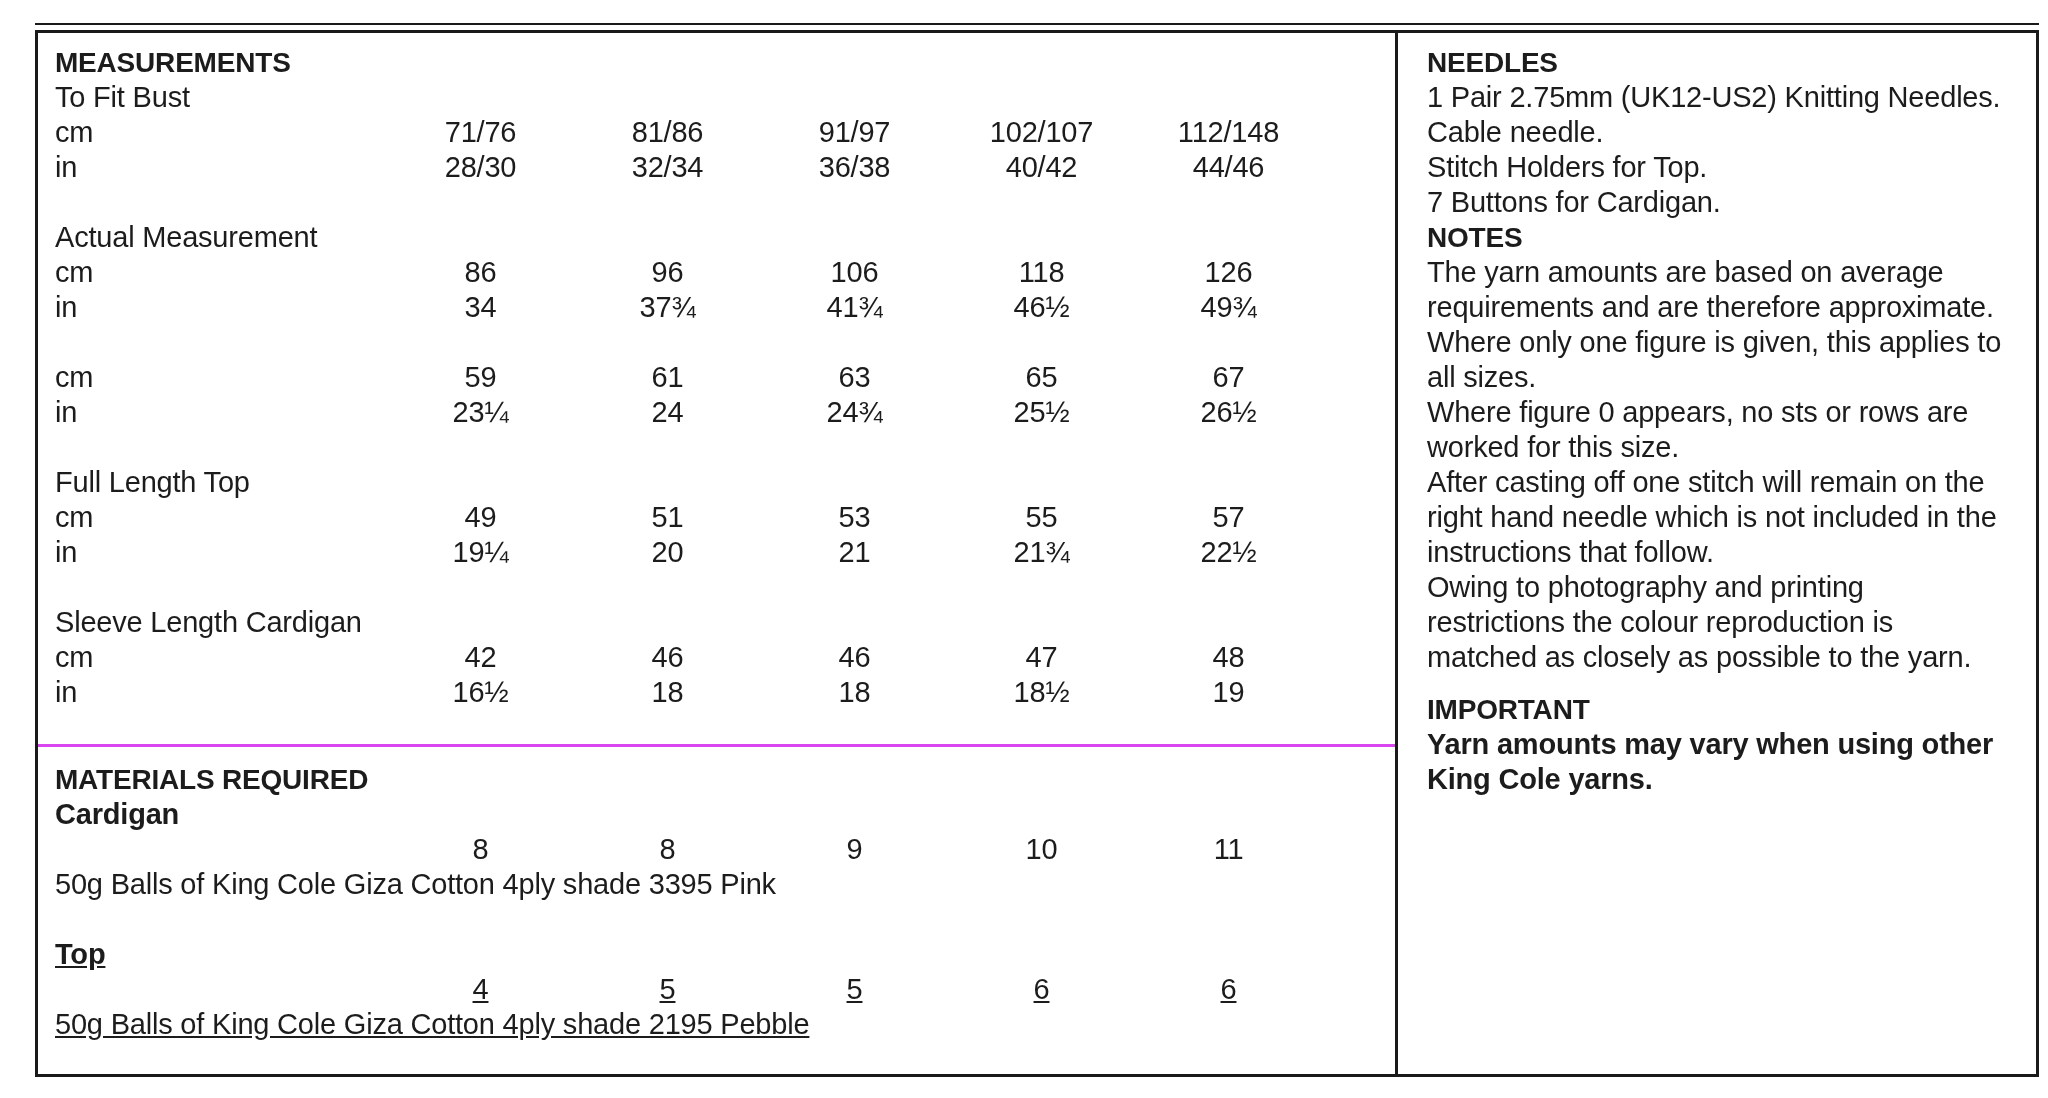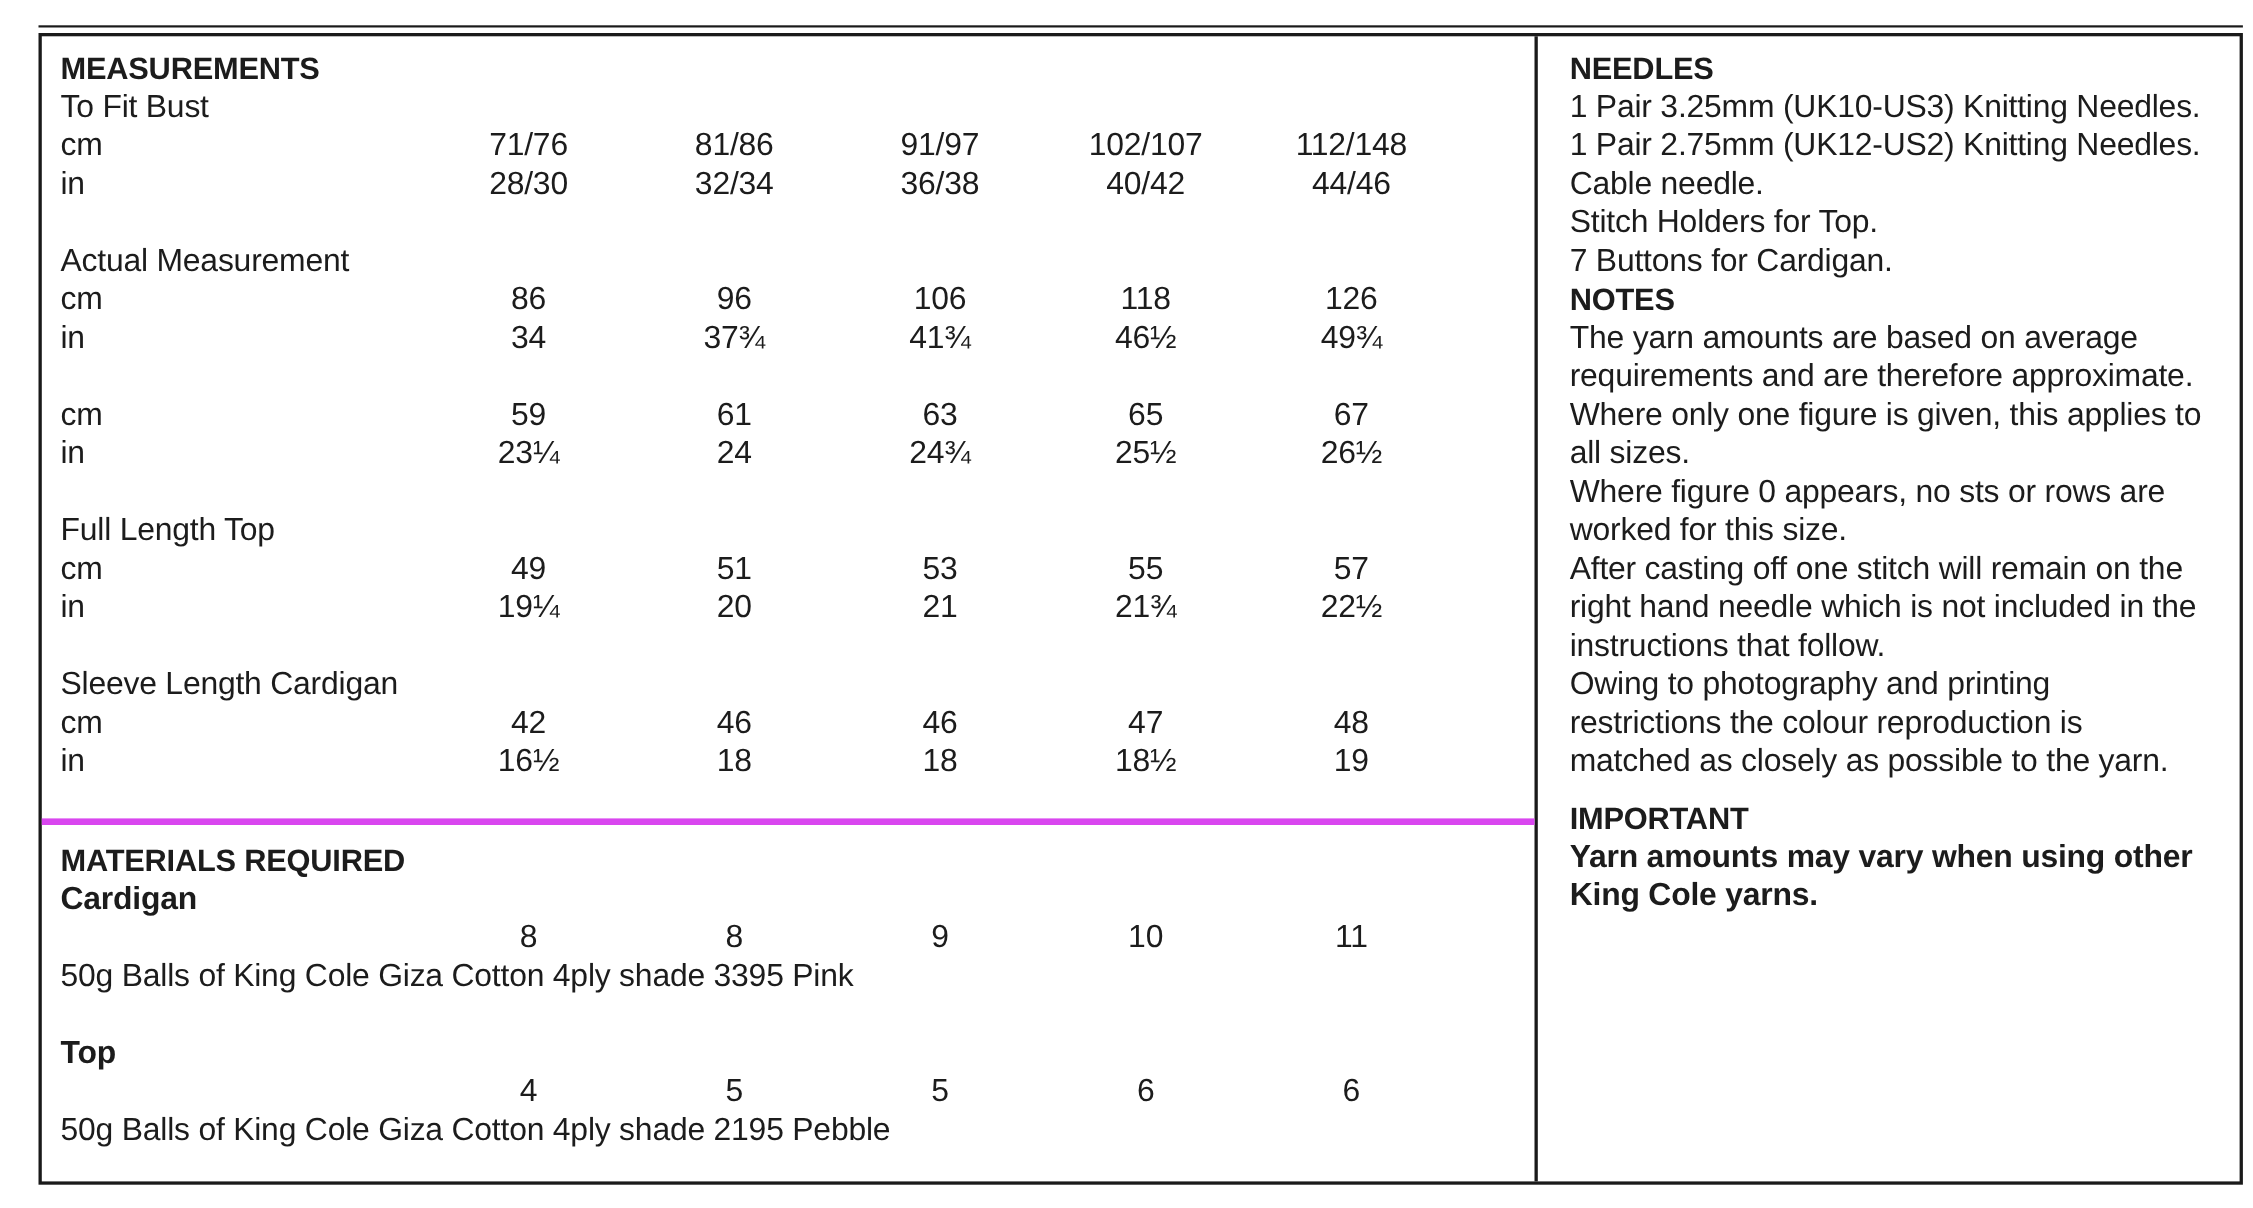--- a/index.html
+++ b/index.html
@@ -59,34 +59,34 @@
   }
   p { margin: 0; }
   .bold { font-weight: bold; }
   .measurements {
     height: 711px;
     box-sizing: border-box;
     padding: 12px 0 0 17px;
     overflow: hidden;
   }
   .materials {
-    border-top: 6px solid #d946ef;
+    border-top: 3px solid #d946ef;
     padding: 15px 0 0 17px;
     box-sizing: border-box;
     flex: 1 1 auto;
   }
   .m-group { margin-bottom: 35px; }
   .m-row {
     display: grid;
     grid-template-columns: 332px repeat(5, 187px);
   }
   .m-row .unit { text-align: left; }
   .m-row .val { text-align: center; }
   .m-label { height: 35px; }
-  .mat-item + .mat-item { margin-top: 35px; }
+  .mat-item + .mat-item { margin-top: 35px; text-decoration: underline; }
   .rp-section { width: 580px; }
   .rp-notes { }
   .rp-important { margin-top: 17px; }
 </style>
 </head>
 <body>
 
 <div class="top-rule"></div>
 
 <div class="doc-box">
@@ -225,21 +225,20 @@
         <p>50g Balls of King Cole Giza Cotton 4ply shade 2195 Pebble</p>
       </div>
     </section>
 
   </div>
 
   <div class="right-pane">
 
     <section class="rp-section rp-needles">
       <h2>NEEDLES</h2>
-      <p>1 Pair 3.25mm (UK10-US3) Knitting Needles.</p>
       <p>1 Pair 2.75mm (UK12-US2) Knitting Needles.</p>
       <p>Cable needle.</p>
       <p>Stitch Holders for Top.</p>
       <p>7 Buttons for Cardigan.</p>
     </section>
 
     <section class="rp-section rp-notes">
       <h2>NOTES</h2>
       <p>The yarn amounts are based on average requirements and are therefore approximate.</p>
       <p>Where only one figure is given, this applies to all sizes.</p>

